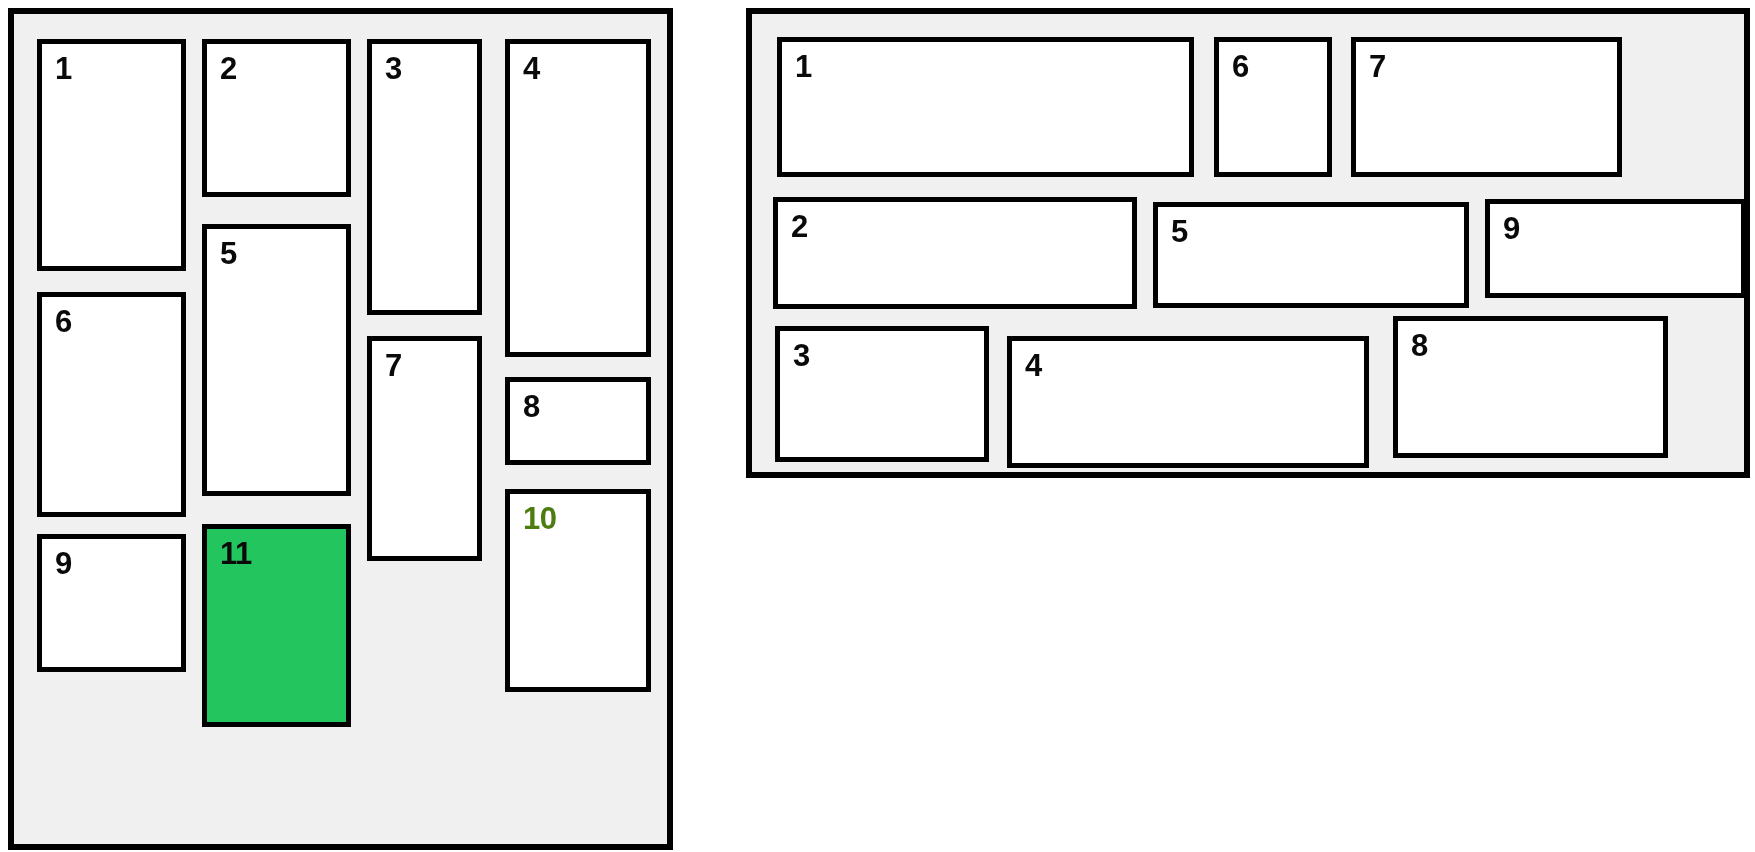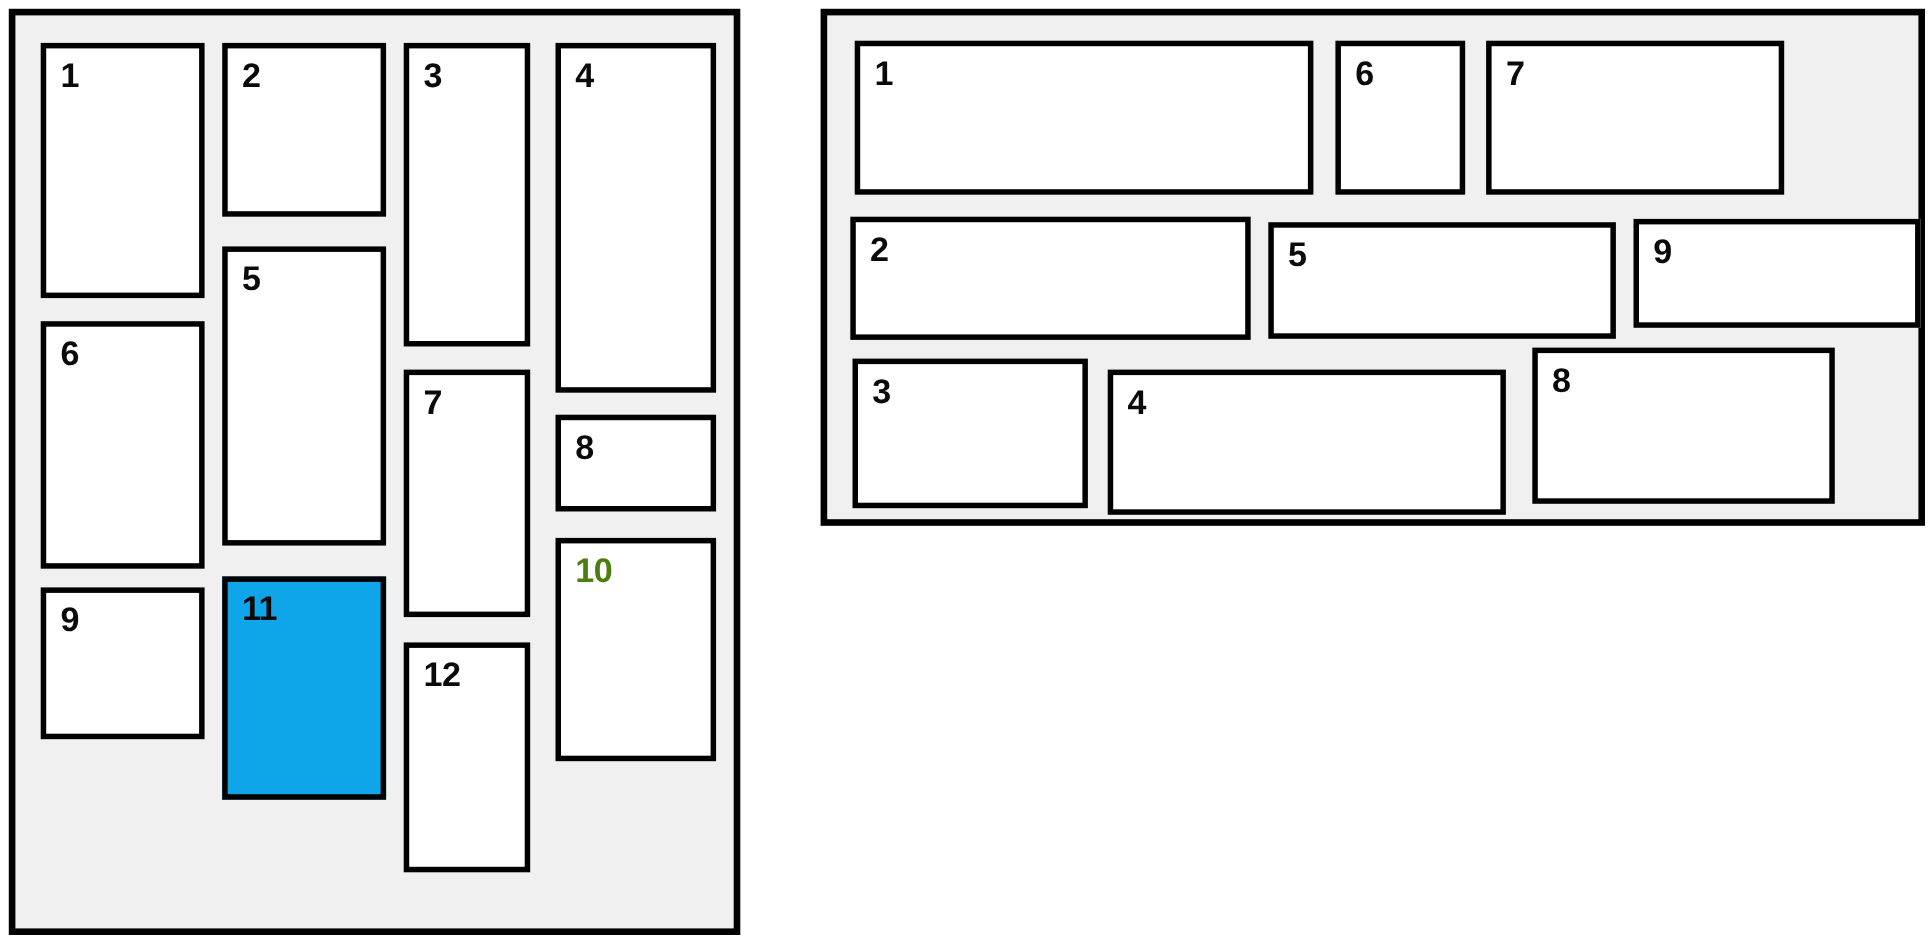--- a/index.html
+++ b/index.html
@@ -68,25 +68,22 @@
       </div>
       <div class="box" style="left: 491px; top: 363px; width: 146px; height: 88px; background: rgb(255, 255, 255); border-color: rgb(0, 0, 0);">
         <span class="box-label" style="color: rgb(10, 10, 10);">8</span>
       </div>
       <div class="box" style="left: 23px; top: 520px; width: 149px; height: 138px; background: rgb(255, 255, 255); border-color: rgb(0, 0, 0);">
         <span class="box-label" style="color: rgb(10, 10, 10);">9</span>
       </div>
       <div class="box" style="left: 491px; top: 475px; width: 146px; height: 203px; background: rgb(255, 255, 255); border-color: rgb(0, 0, 0);">
         <span class="box-label" style="color: #4d7c0f;">10</span>
       </div>
-      <div class="box" style="left: 188px; top: 510px; width: 149px; height: 203px; background: #0ea5e9; border-color: rgb(0, 0, 0);">
+      <div class="box" style="left: 188px; top: 510px; width: 149px; height: 203px; background: #22c55e; border-color: rgb(0, 0, 0);">
         <span class="box-label" style="color: rgb(10, 10, 10);">11</span>
-      </div>
-      <div class="box" style="left: 353px; top: 570px; width: 115px; height: 209px; background: rgb(255, 255, 255); border-color: rgb(0, 0, 0);">
-        <span class="box-label" style="color: rgb(10, 10, 10);">12</span>
       </div>
     </div>
     <div class="panel" style="left: 746px; top: 8px; width: 1004px; height: 470px; background: rgb(240, 240, 241); border-color: rgb(0, 0, 0);">
       <div class="box" style="left: 25px; top: 23px; width: 417px; height: 140px; background: rgb(255, 255, 255); border-color: rgb(0, 0, 0);">
         <span class="box-label" style="color: rgb(10, 10, 10);">1</span>
       </div>
       <div class="box" style="left: 21px; top: 183px; width: 364px; height: 112px; background: rgb(255, 255, 255); border-color: rgb(0, 0, 0);">
         <span class="box-label" style="color: rgb(10, 10, 10);">2</span>
       </div>
       <div class="box" style="left: 23px; top: 312px; width: 214px; height: 136px; background: rgb(255, 255, 255); border-color: rgb(0, 0, 0);">

